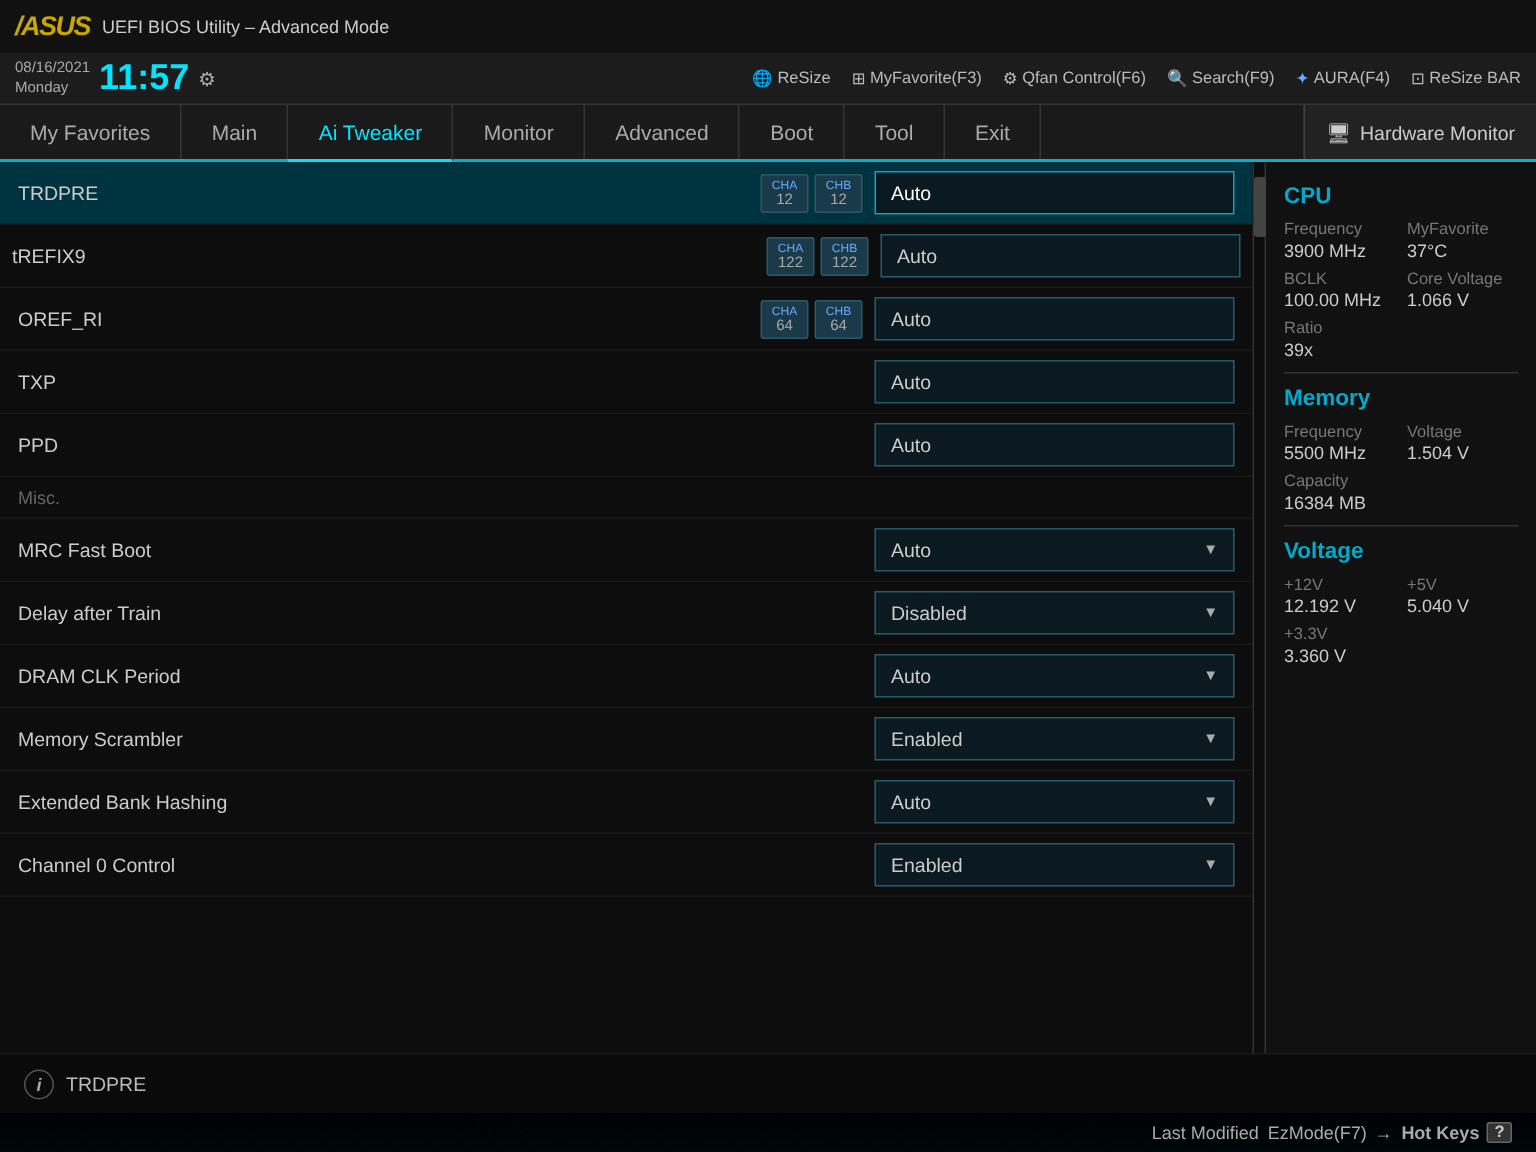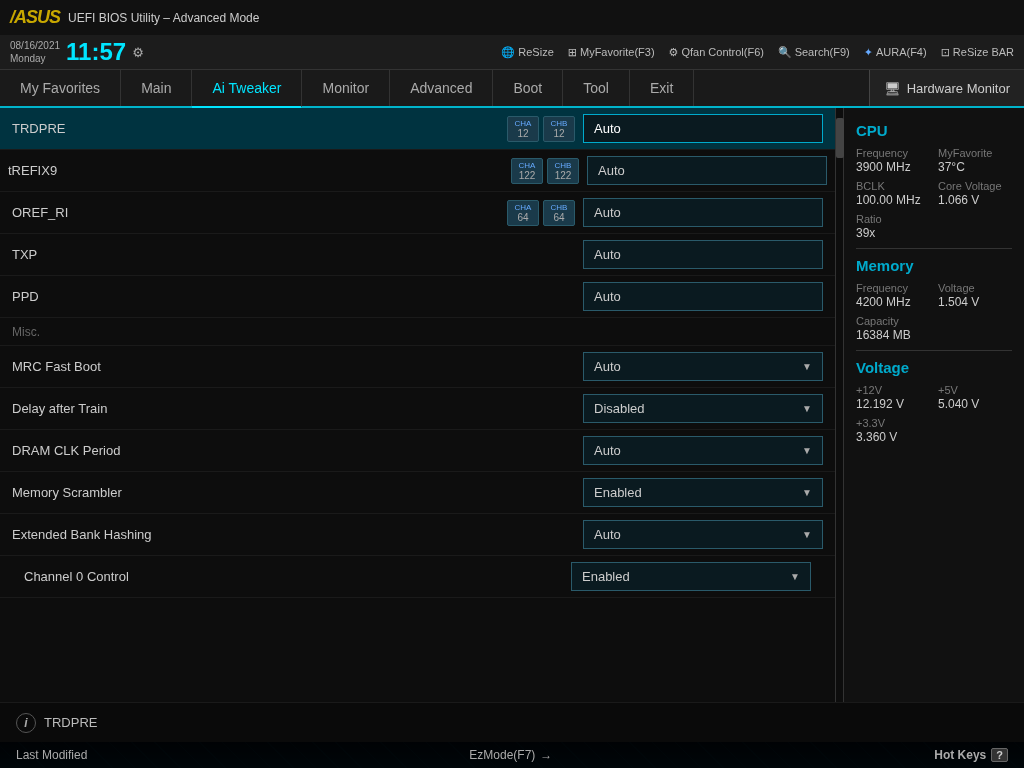--- a/index.html
+++ b/index.html
@@ -220,21 +220,21 @@
     </div>
 
     <div style="display:flex; align-items:center; min-height:42px; border-bottom:1px solid #1a1a1a; padding:0 12px;">
       <span style="flex:1; font-size:13px; color:#ccc;">Extended Bank Hashing</span>
       <div style="background:#0a1a20; border:1px solid #2a5a6a; color:#ccc; padding:6px 10px; font-size:13px; width:240px; display:flex; align-items:center; justify-content:space-between; cursor:pointer;">
         <span>Auto</span>
         <span style="color:#aaa; font-size:10px;">▼</span>
       </div>
     </div>
 
-    <div style="display:flex; align-items:center; min-height:42px; border-bottom:1px solid #1a1a1a; padding:0 24px;">
+    <div style="display:flex; align-items:center; min-height:42px; border-bottom:1px solid #1a1a1a; padding:0 12px;">
       <span style="flex:1; font-size:13px; color:#ccc;">Channel 0 Control</span>
       <div style="background:#0a1a20; border:1px solid #2a5a6a; color:#ccc; padding:6px 10px; font-size:13px; width:240px; display:flex; align-items:center; justify-content:space-between; cursor:pointer;">
         <span>Enabled</span>
         <span style="color:#aaa; font-size:10px;">▼</span>
       </div>
     </div>
 
   </div>
 
   <div style="width:8px; background:#0d0d0d; border-right:1px solid #333; position:relative; flex-shrink:0;">
@@ -272,21 +272,21 @@
       <div style="color:#ccc; font-size:12px; margin-top:1px;">39x</div>
     </div>
 
     <hr style="border:none; border-top:1px solid #333; margin:8px 0;">
 
     <div style="color:#00aacc; font-size:15px; font-weight:bold; margin:4px 0 8px;">Memory</div>
 
     <div style="display:grid; grid-template-columns:1fr 1fr; gap:4px 8px; margin-bottom:6px;">
       <div>
         <div style="color:#777; font-size:11px;">Frequency</div>
-        <div style="color:#ccc; font-size:12px; margin-top:1px;">4200 MHz</div>
+        <div style="color:#ccc; font-size:12px; margin-top:1px;">5500 MHz</div>
       </div>
       <div>
         <div style="color:#777; font-size:11px;">Voltage</div>
         <div style="color:#ccc; font-size:12px; margin-top:1px;">1.504 V</div>
       </div>
     </div>
 
     <div style="margin-bottom:6px;">
       <div style="color:#777; font-size:11px;">Capacity</div>
       <div style="color:#ccc; font-size:12px; margin-top:1px;">16384 MB</div>
@@ -318,21 +318,21 @@
 <div style="height:40px; background:#0a0a0a; display:flex; align-items:center; padding:0 16px; border-top:1px solid #1a1a1a; gap:8px; position:relative;">
   <div style="width:20px; height:20px; border-radius:50%; border:1px solid #555; color:#aaa; display:flex; align-items:center; justify-content:center; font-size:12px; font-style:italic; font-weight:bold; flex-shrink:0;">
     <span>i</span>
   </div>
   <span style="color:#bbb; font-size:13px;">TRDPRE</span>
 </div>
 
 <div style="position:relative; height:26px; background:linear-gradient(180deg, #000810 0%, #001520 100%); overflow:hidden;">
   <div style="position:absolute; inset:0; background: repeating-linear-gradient(45deg, transparent, transparent 15px, rgba(0,180,220,0.04) 15px, rgba(0,180,220,0.04) 16px);"></div>
 
-  <div style="position:absolute; bottom:0; left:0; right:0; height:26px; display:flex; align-items:center; justify-content:space-between; padding:0 16px; gap:6px; background:rgba(0,0,0,0.7);">
+  <div style="position:absolute; bottom:0; left:0; right:0; height:26px; display:flex; align-items:center; justify-content:flex-end; padding:0 16px; gap:6px; background:rgba(0,0,0,0.7);">
     <div style="color:#aaa; font-size:12px; display:flex; align-items:center; gap:5px; cursor:pointer;">
       <span>Last Modified</span>
     </div>
     <div style="color:#aaa; font-size:12px; display:flex; align-items:center; gap:5px; cursor:pointer;">
       <span>EzMode(F7)</span>
       <span>→</span>
     </div>
     <div style="color:#aaa; font-size:12px; display:flex; align-items:center; gap:5px; cursor:pointer;font-weight:bold;">
       <span>Hot Keys</span>
       <span style="background:#333; border:1px solid #666; padding:0 4px; font-size:11px; color:#ccc; border-radius:2px;">?</span>

